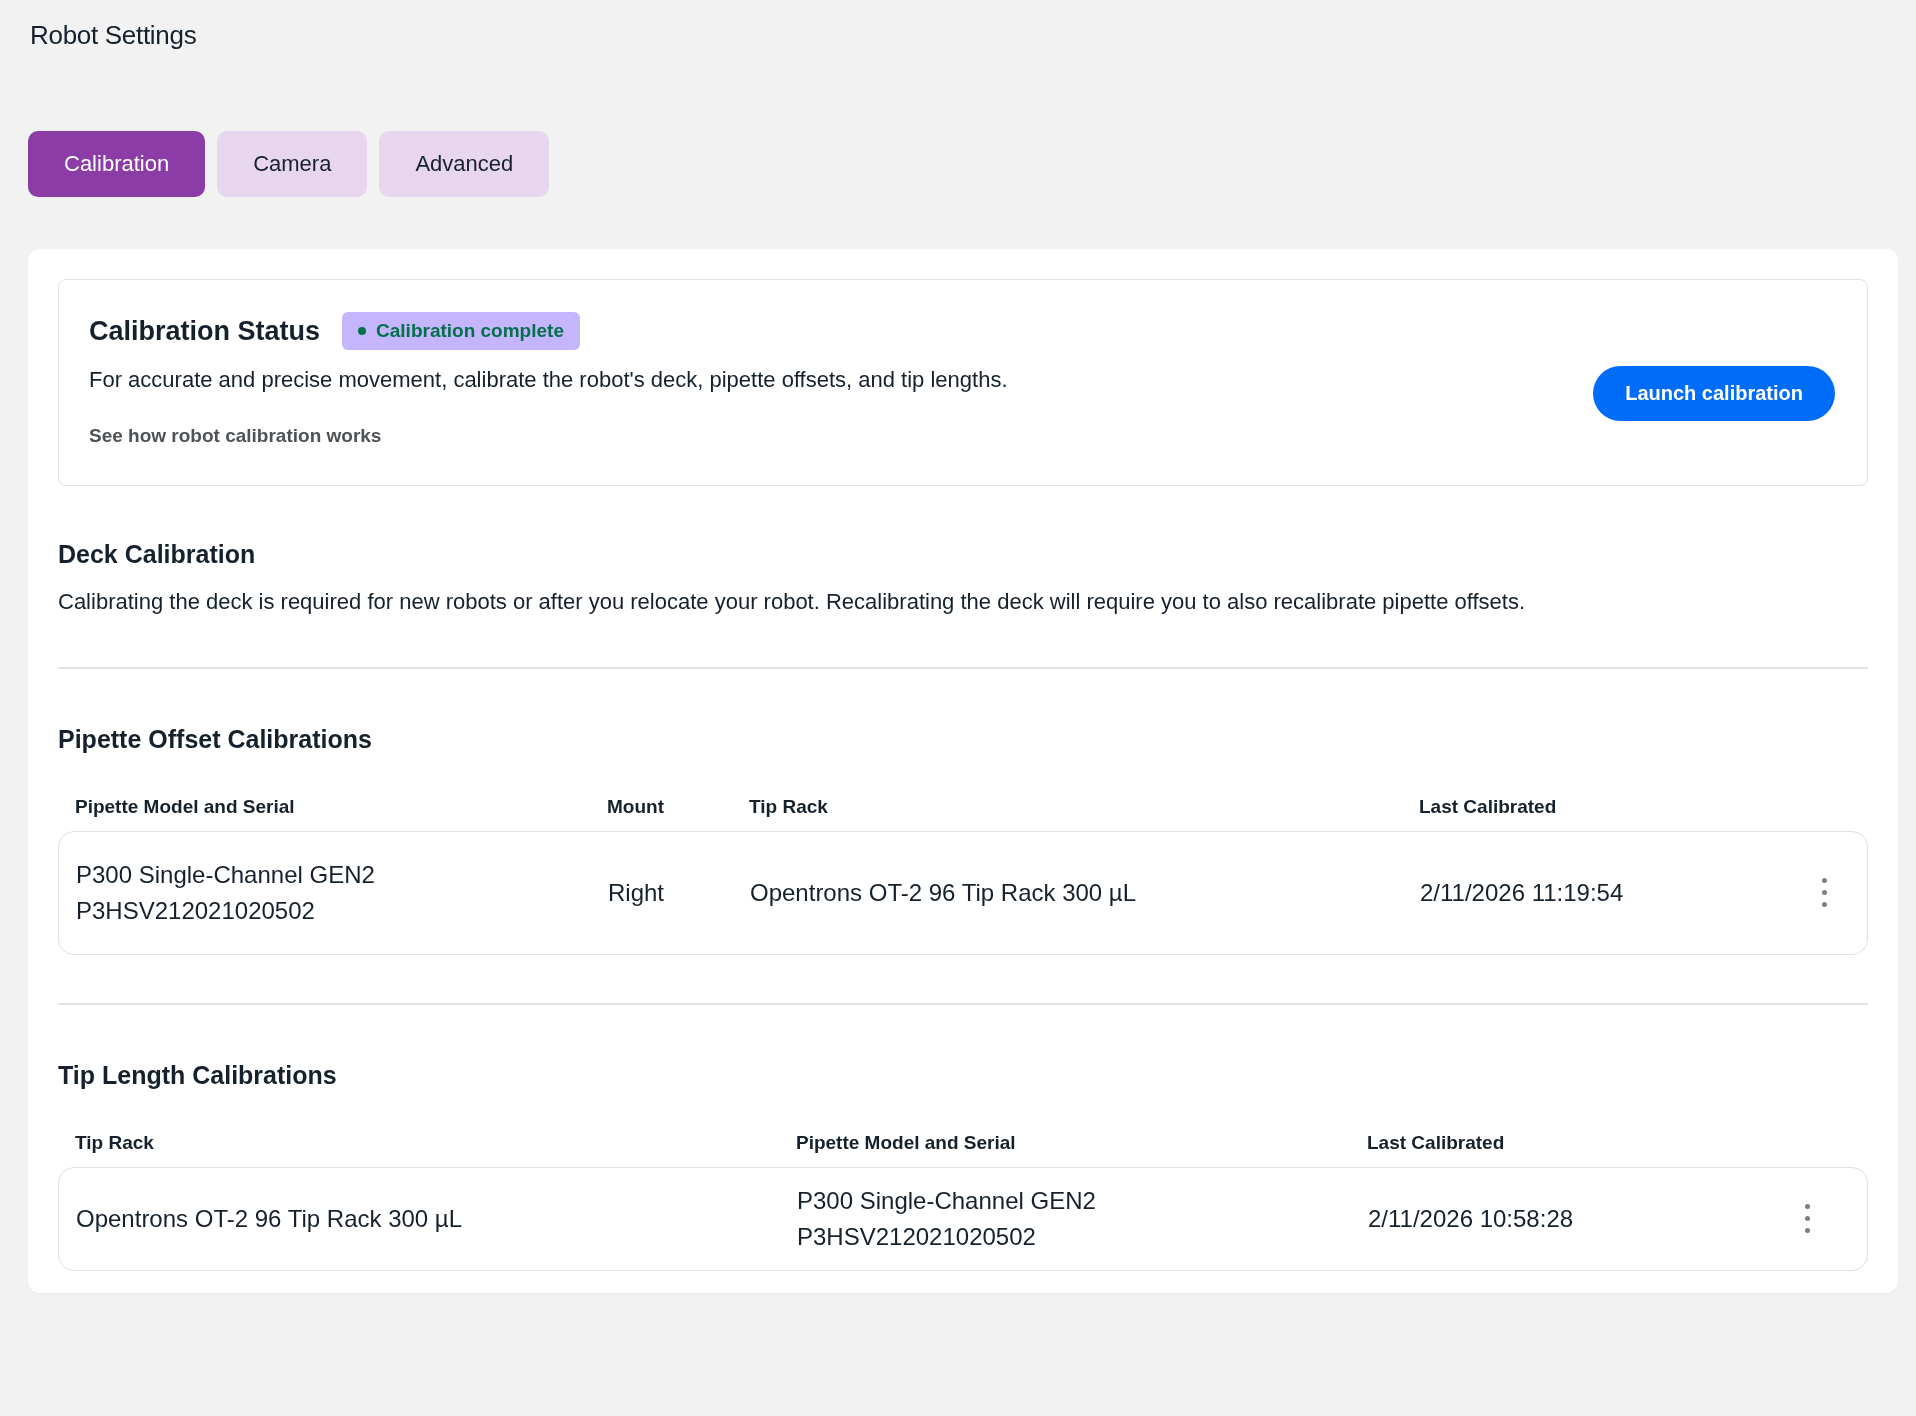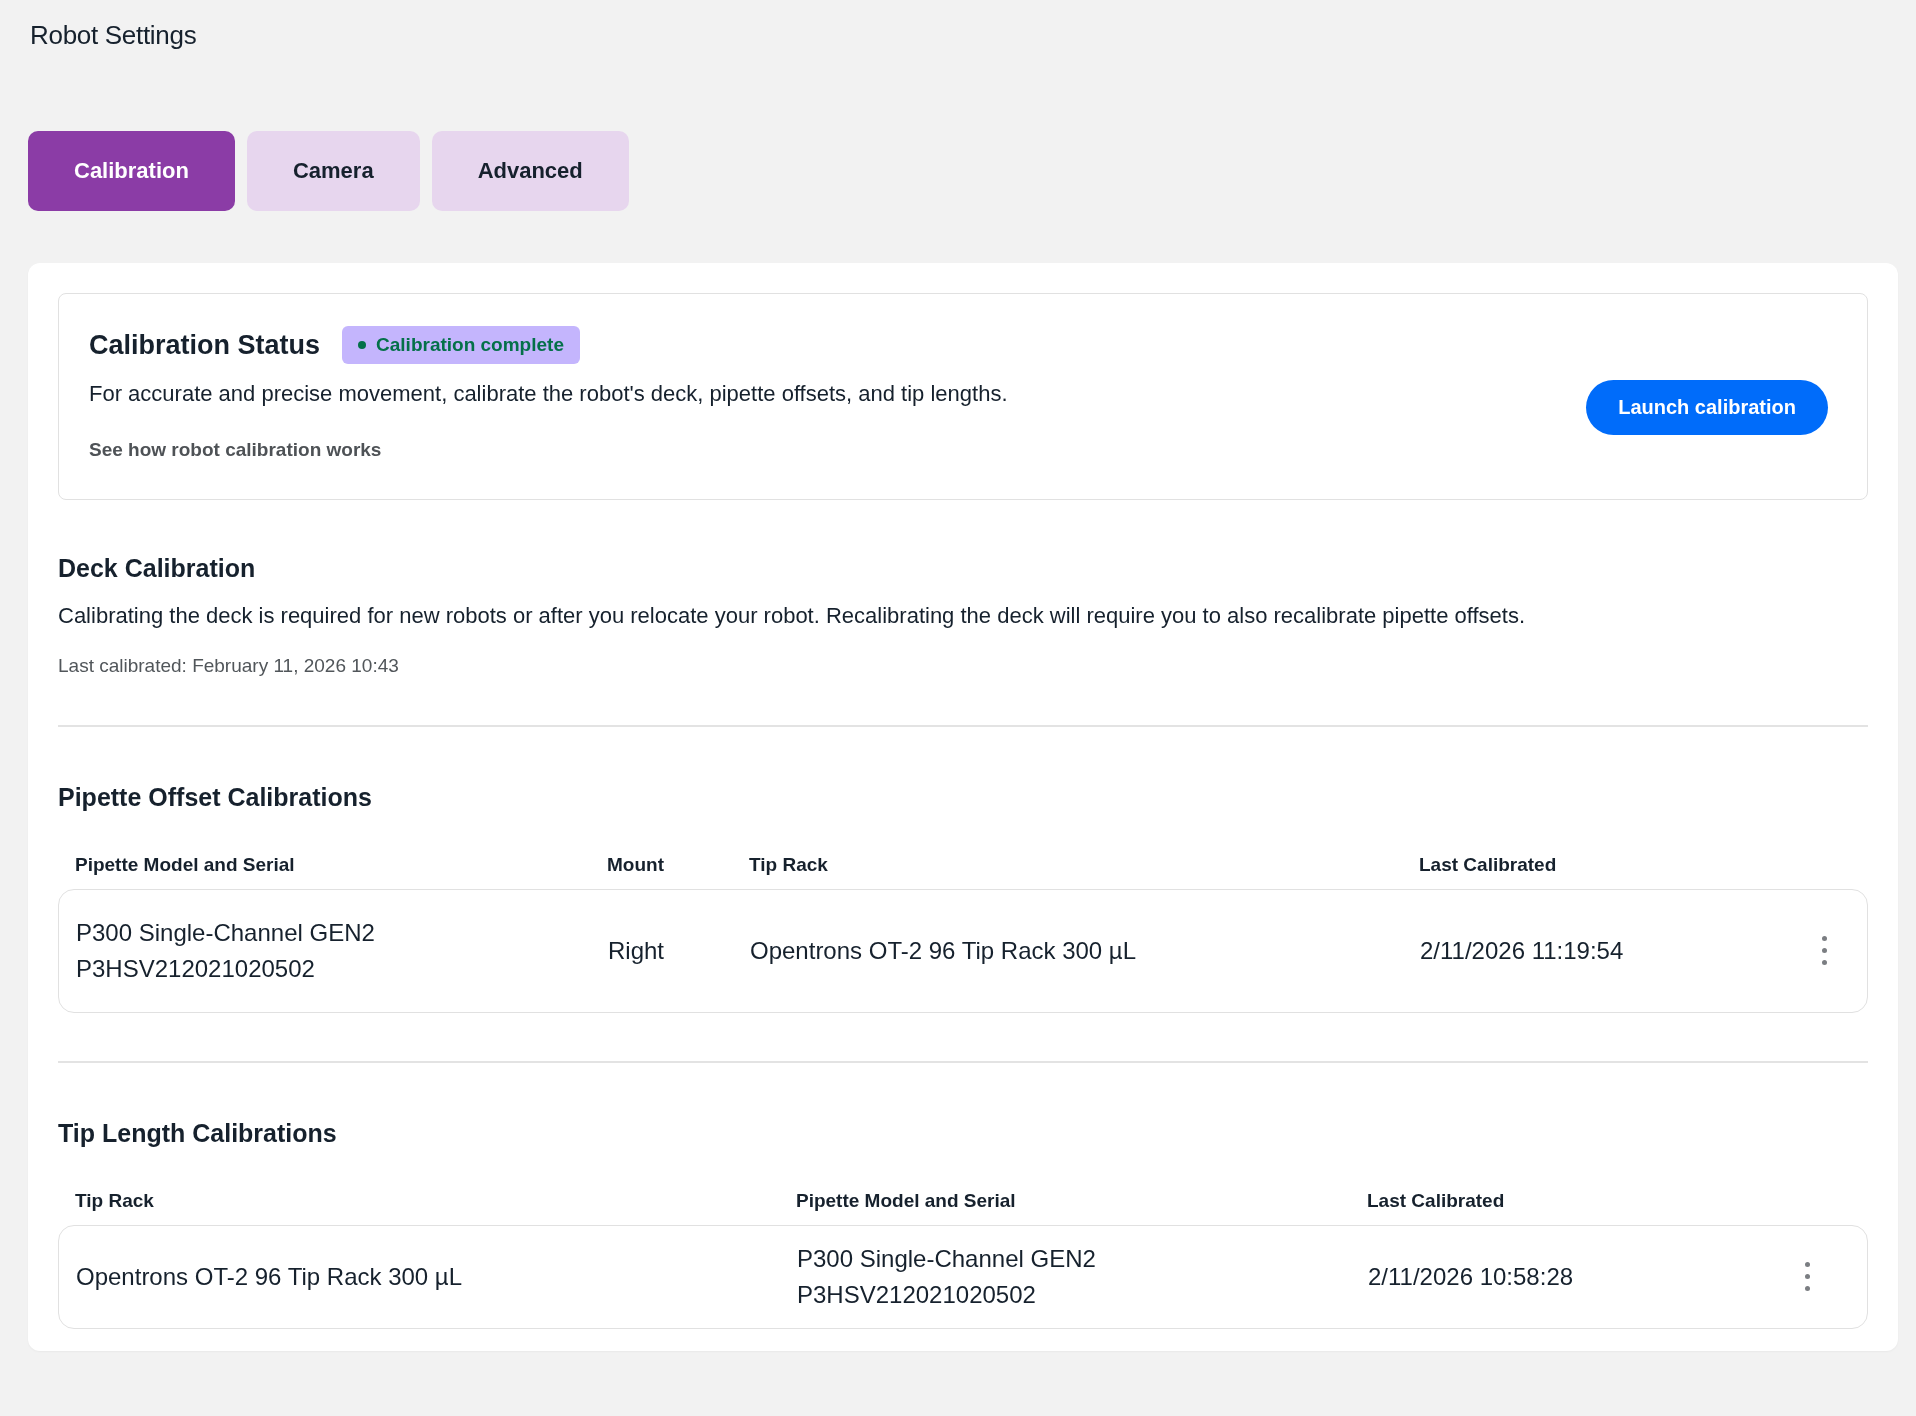--- a/index.html
+++ b/index.html
@@ -15,29 +15,29 @@
   .page-title {
     font-size: 26px;
     font-weight: 400;
     letter-spacing: -0.3px;
     padding-left: 2px;
   }
 
   
   .tabs { display: flex; gap: 12px; margin-top: 80px; }
   .tab {
-    height: 80px;
+    height: 66px;
     display: inline-flex;
     align-items: center;
-    padding: 0 46px;
+    padding: 0 36px;
     border: none;
     border-radius: 10px;
     font-family: inherit;
     font-size: 22px;
-    font-weight: 700;
+    font-weight: 400;
     color: #16212D;
     background: #E7D6EE;
     cursor: pointer;
   }
   .tab.active { background: #8B3CA6; color: #FFFFFF; }
 
   
   .card {
     margin-top: 52px;
     background: #FFFFFF;
@@ -73,21 +73,21 @@
     margin-top: 30px;
     font-size: 19px;
     font-weight: 600;
     color: #4E5256;
     text-decoration: none;
     cursor: pointer;
   }
   .launch-btn {
     position: absolute;
     top: 86px;
-    right: 39px;
+    right: 32px;
     height: 55px;
     padding: 0 32px;
     border: none;
     border-radius: 28px;
     background: #006CFA;
     color: #FFFFFF;
     font-family: inherit;
     font-size: 20px;
     font-weight: 600;
     cursor: pointer;
@@ -153,21 +153,20 @@
         </span>
       </div>
       <p class="status-desc">For accurate and precise movement, calibrate the robot's deck, pipette offsets, and tip lengths.</p>
       <a class="status-link">See how robot calibration works</a>
       <button class="launch-btn">Launch calibration</button>
     </div>
 
     <div class="deck-section">
       <h3 class="section-title">Deck Calibration</h3>
       <p class="deck-desc">Calibrating the deck is required for new robots or after you relocate your robot. Recalibrating the deck will require you to also recalibrate pipette offsets.</p>
-      <p class="deck-last muted">Last calibrated: February 11, 2026 10:43</p>
     </div>
 
     <hr class="divider">
 
     <div class="offset-section">
       <h3 class="section-title">Pipette Offset Calibrations</h3>
       <div class="tbl-header offset-grid">
         <span>Pipette Model and Serial</span>
         <span>Mount</span>
         <span>Tip Rack</span>

